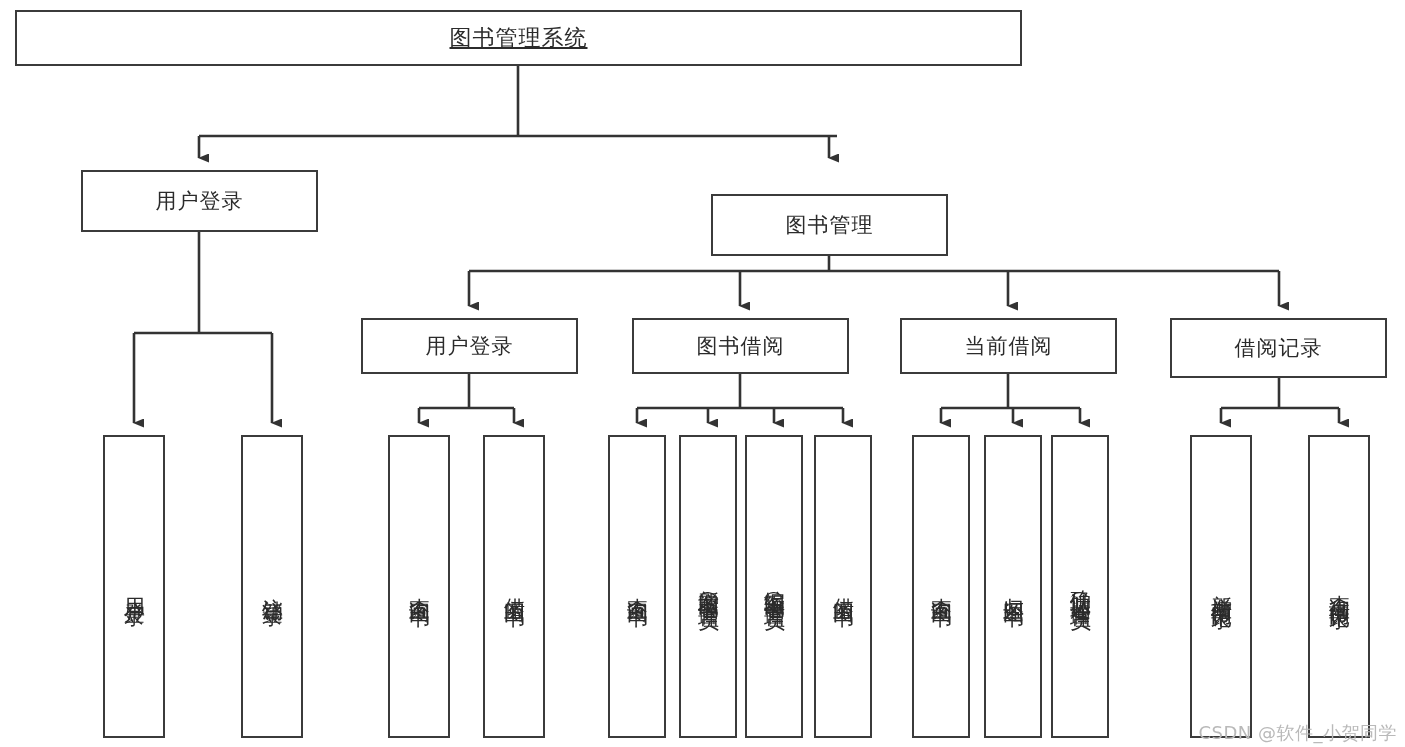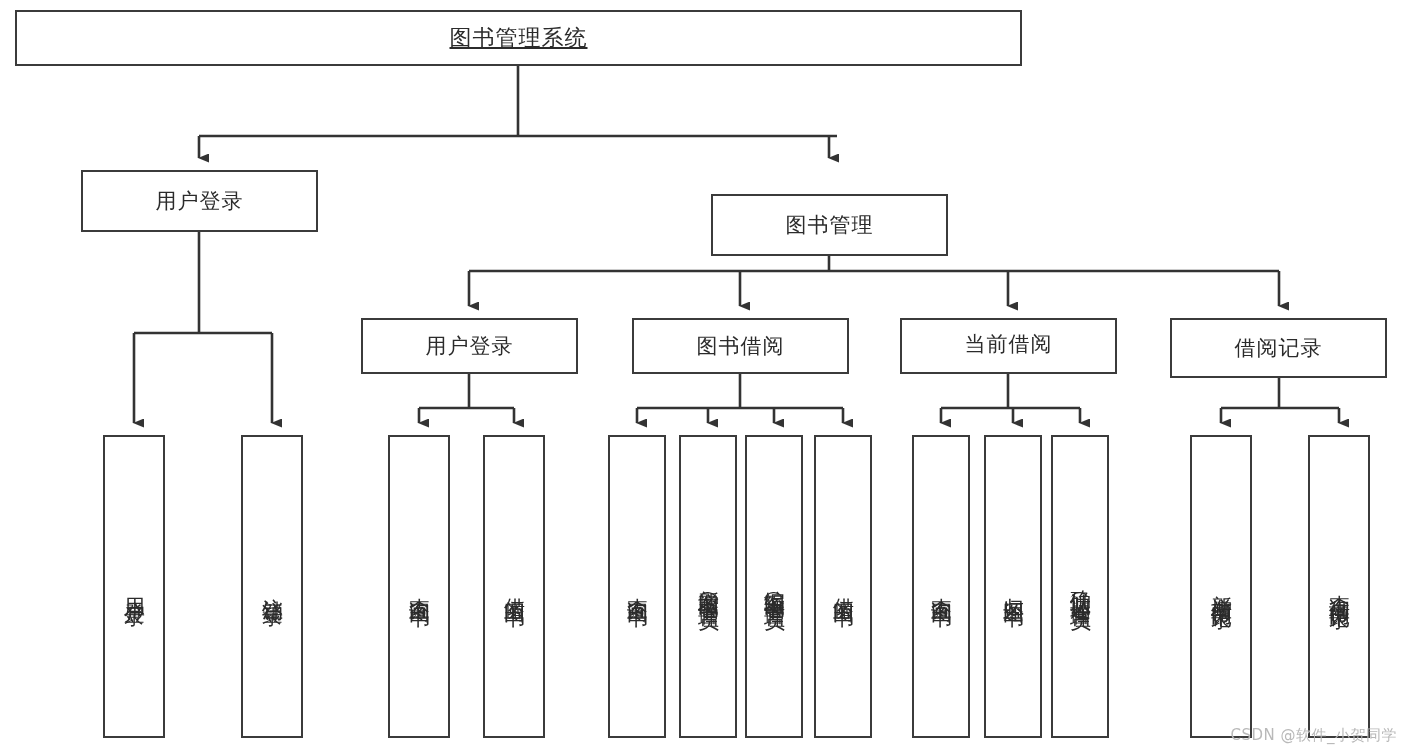--- a/index.html
+++ b/index.html
@@ -54,21 +54,21 @@
     font-size:21px;
     line-height:1.28;
     letter-spacing:3px;
     color:#2b2b2b;
     white-space:nowrap;
   }
   .watermark{
     position:absolute;
     right:8px;
     bottom:2px;
-    font-size:15px;
+    font-size:18px;
     color:#b9b9b9;
     letter-spacing:0.5px;
     white-space:nowrap;
     user-select:none;
   }
 </style>
 </head>
 <body>
 
 <div id="canvas">
@@ -133,21 +133,21 @@
   <div class="node" style="left:711px;top:170px;width:237px;height:62px;margin-top:24px;">
     <span class="lbl">图书管理</span>
   </div>
 
   <div class="node" style="left:361px;top:318px;width:217px;height:56px;">
     <span class="lbl">用户登录</span>
   </div>
   <div class="node" style="left:632px;top:318px;width:217px;height:56px;">
     <span class="lbl">图书借阅</span>
   </div>
-  <div class="node" style="left:900px;top:318px;width:217px;height:56px;font-family:Liberation Mono, monospace;">
+  <div class="node" style="left:900px;top:318px;width:217px;height:56px;">
     <span class="lbl">当前借阅</span>
   </div>
   <div class="node" style="left:1170px;top:318px;width:217px;height:60px;">
     <span class="lbl">借阅记录</span>
   </div>
 
   <div class="leaf" style="left:103px;top:435px;width:62px;height:303px;">
     <span class="vlbl">用户登录</span>
   </div>
   <div class="leaf" style="left:241px;top:435px;width:62px;height:303px;">

